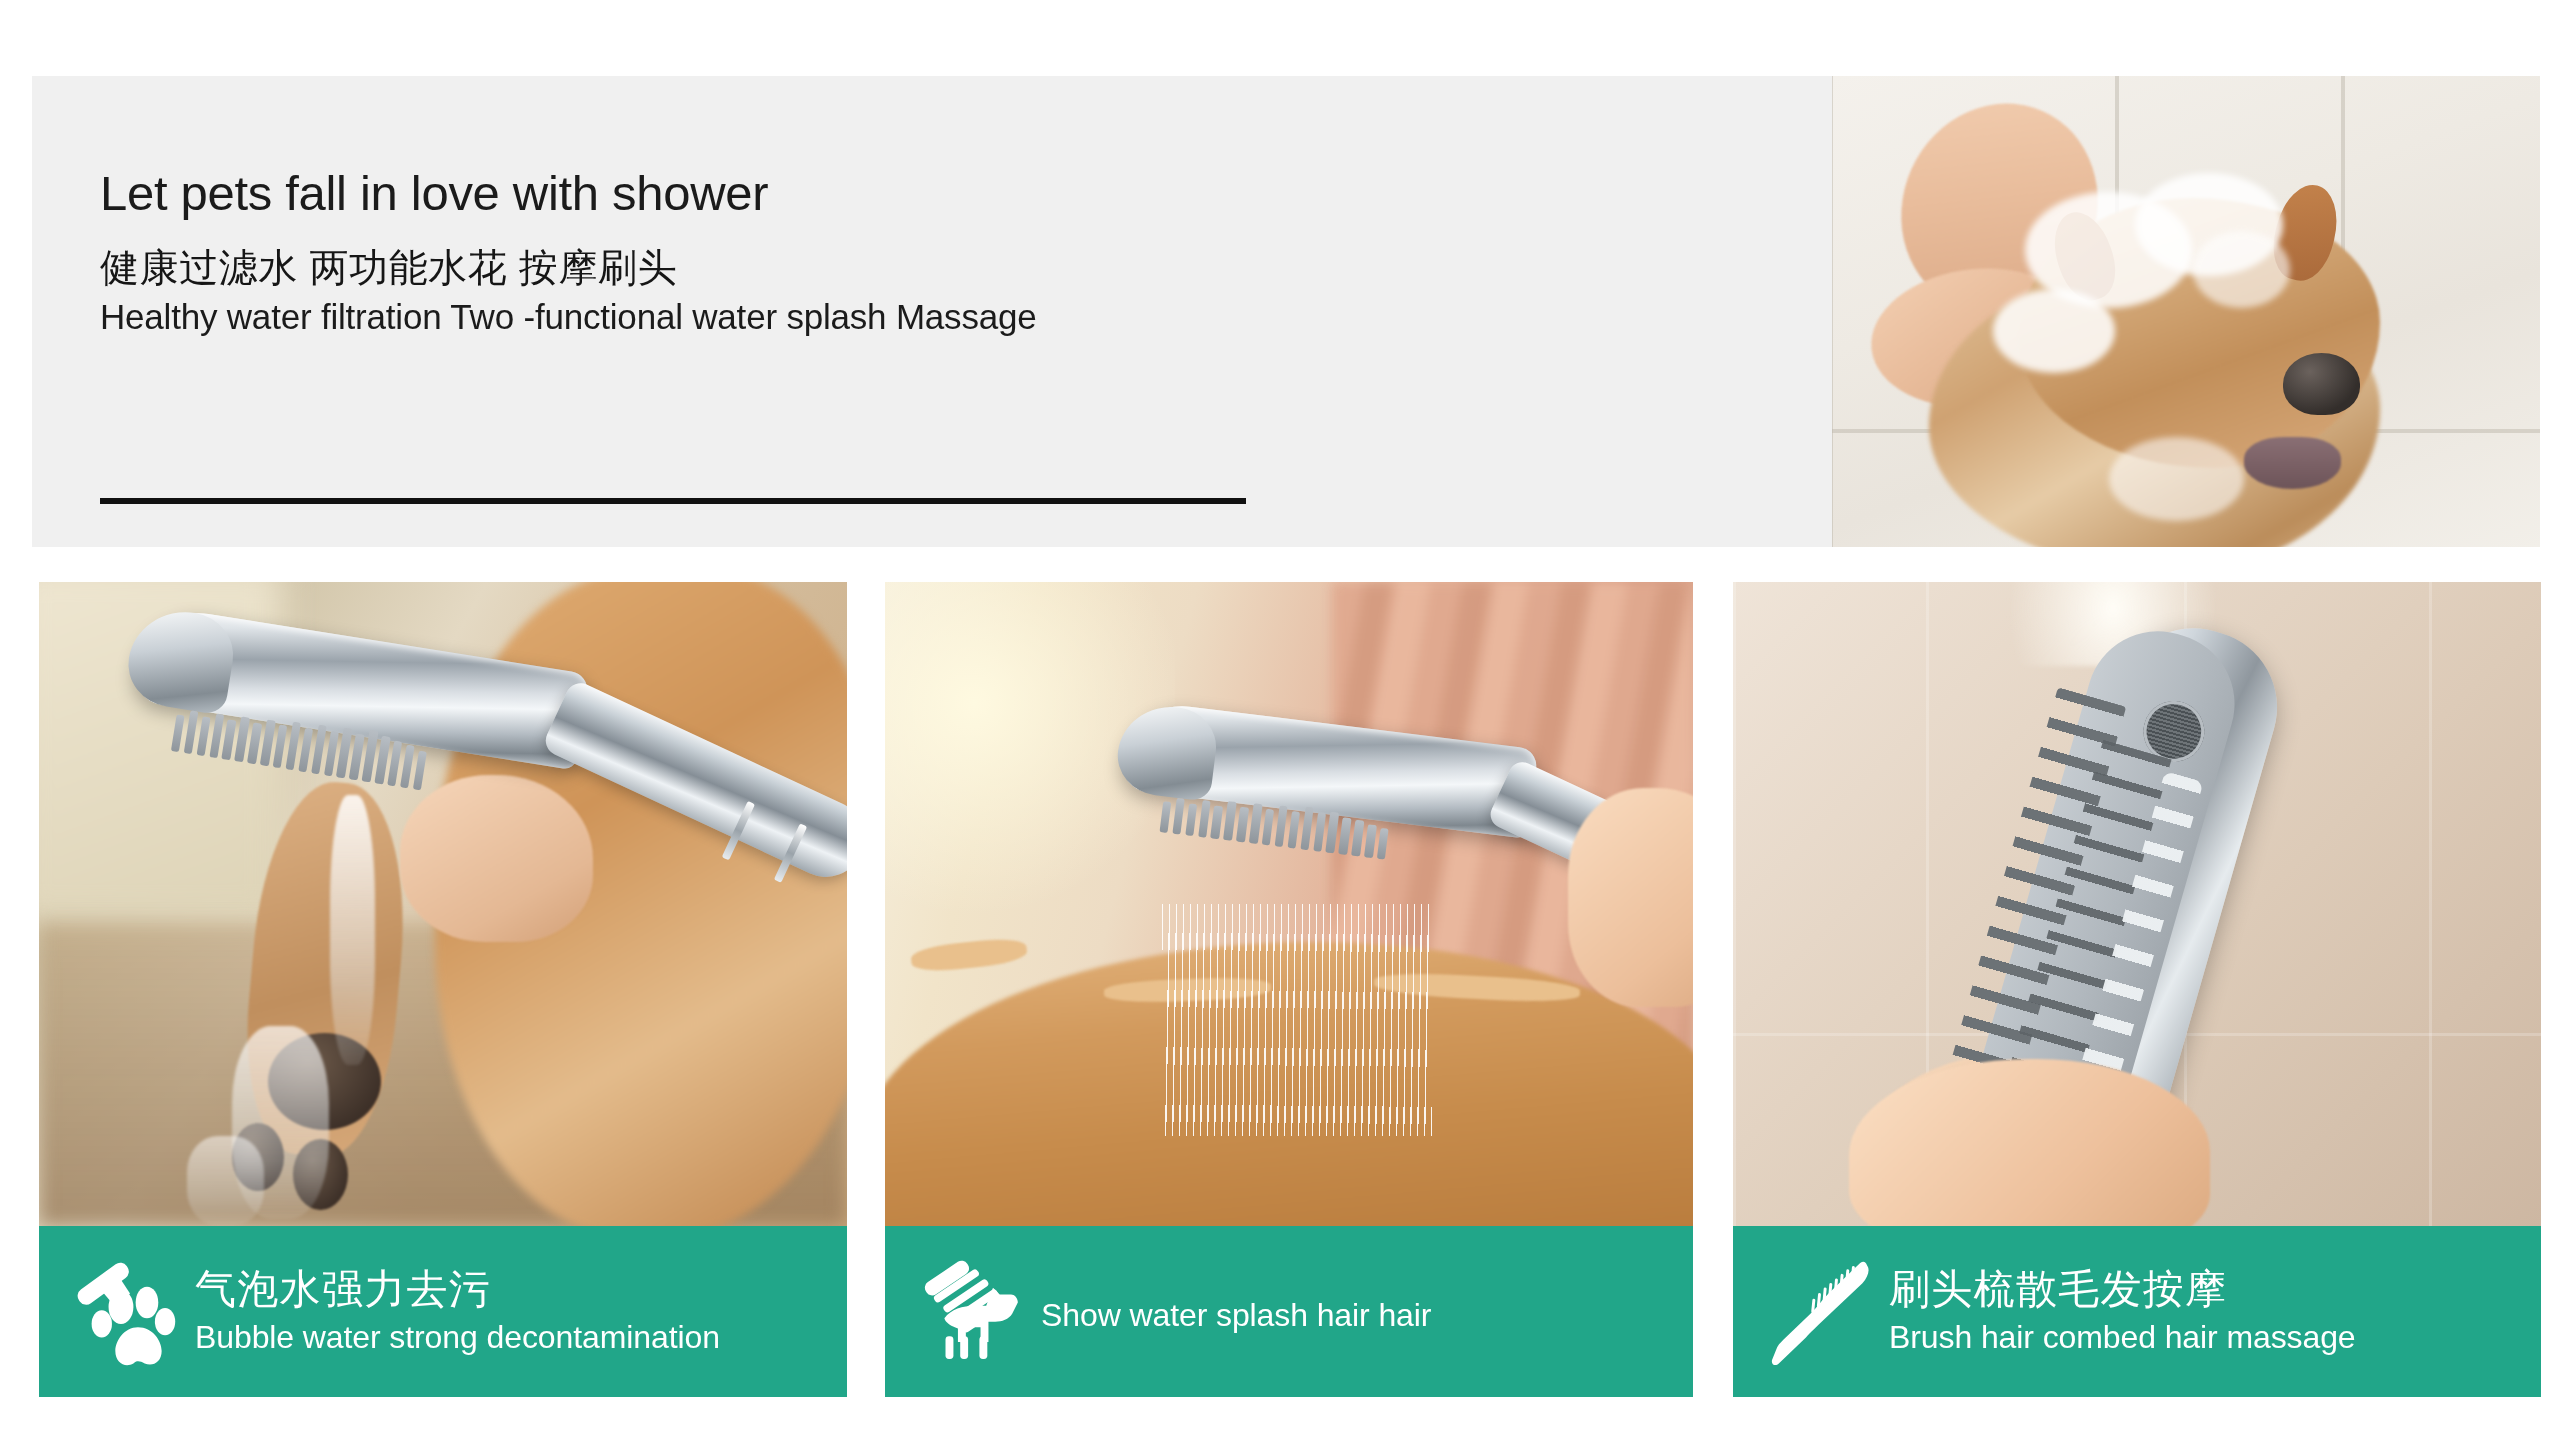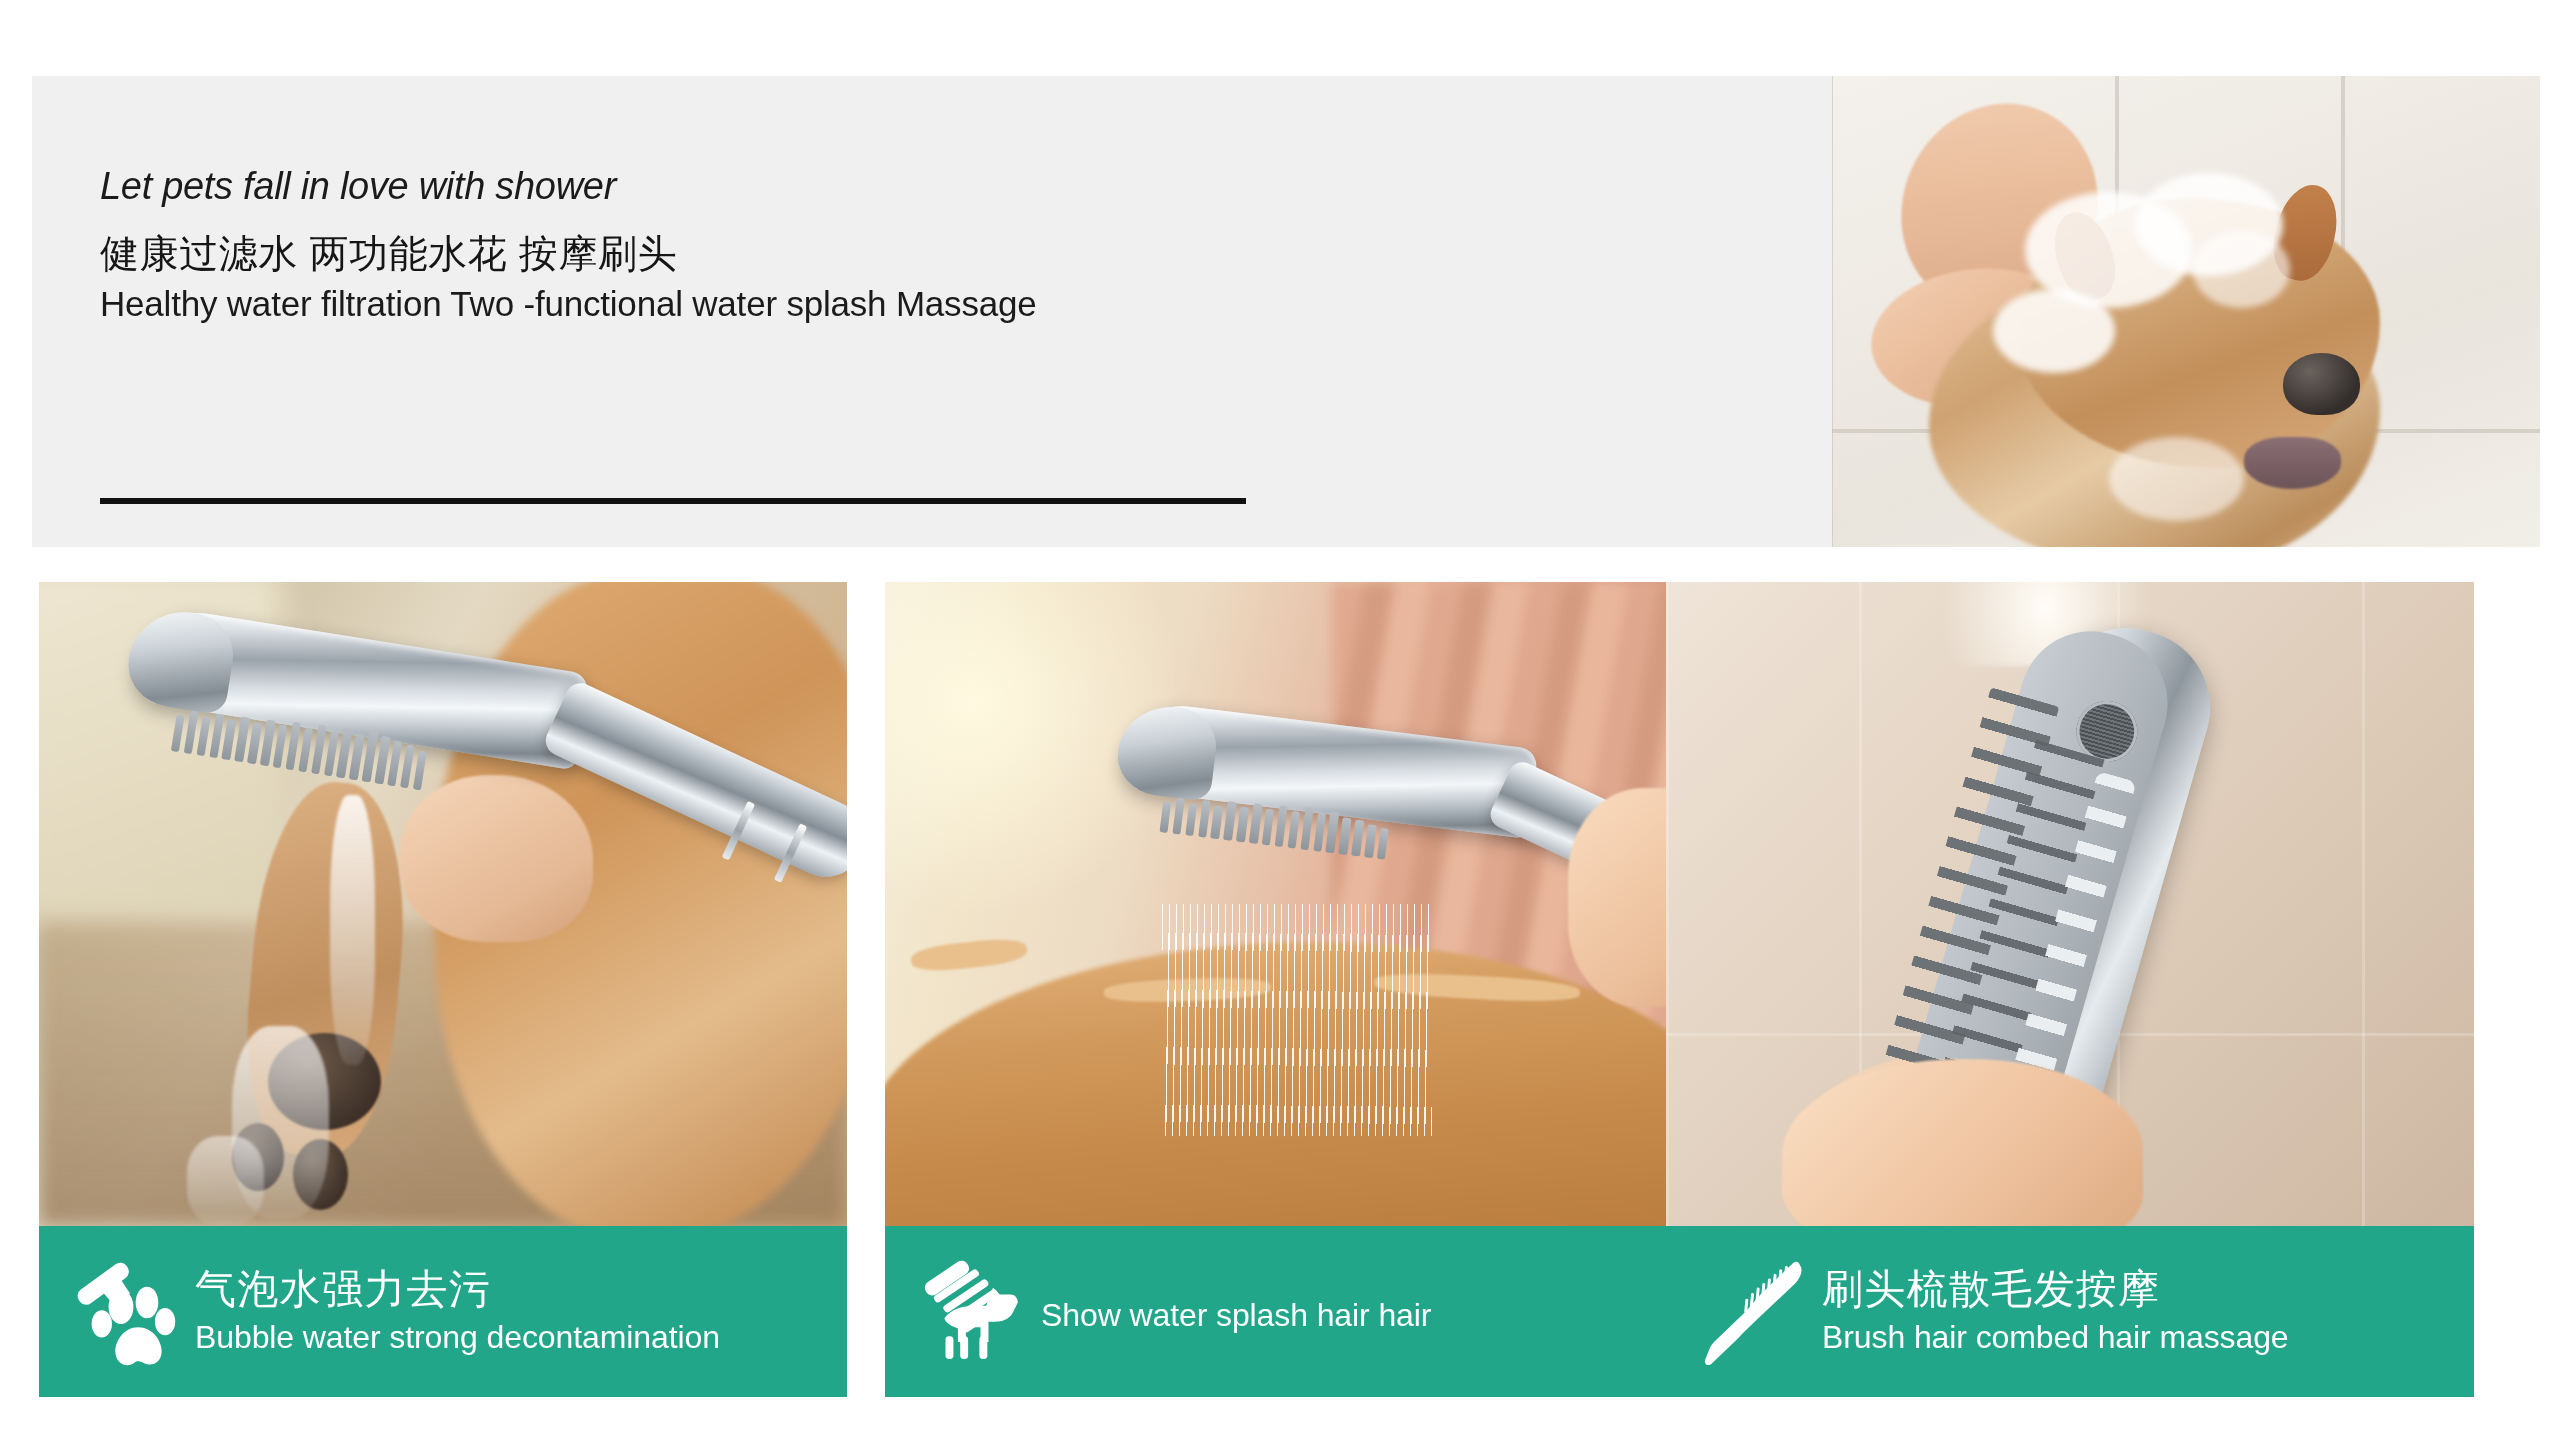--- a/index.html
+++ b/index.html
@@ -6,22 +6,22 @@
   html,body { width:2576px; height:1449px; background:#ffffff;
     font-family:"Liberation Sans","DejaVu Sans",sans-serif; overflow:hidden; }
   .page { position:relative; width:2576px; height:1449px; background:#fff; }
 
   
   .hero { position:absolute; left:32px; top:76px; width:2508px; height:471px;
           background:#f0f0f0; overflow:hidden; }
   .hero-copy { position:absolute; left:68px; top:84px; width:1352px; }
   .title-cn { font-size:70px; line-height:1.14; font-weight:700; color:#161616;
               letter-spacing:1.3px; white-space:nowrap; }
-  .title-en { font-size:38px; line-height:1.2; font-weight:400; color:#1b1b1b;
-              letter-spacing:-0.3px; margin-top:3.9px; white-space:nowrap;font-style:italic; }
+  .title-en { font-size:49px; line-height:1.2; font-weight:400; color:#1b1b1b;
+              letter-spacing:-0.3px; margin-top:3.9px; white-space:nowrap; }
   .sub-cn { font-size:39px; line-height:1.22; font-weight:400; color:#161616;
             letter-spacing:0.6px; margin-top:21px; white-space:nowrap; }
   .sub-en { font-size:35px; line-height:1.2; font-weight:400; color:#1b1b1b;
             letter-spacing:-0.2px; margin-top:5.2px; white-space:nowrap; }
   .rule { position:absolute; left:68px; top:422px; width:1146px; height:5.8px; background:#111; }
 
   
   .hero-photo { position:absolute; right:0; top:0; width:708px; height:471px; overflow:hidden;
                 background:linear-gradient(160deg,#f4f1ec 0%,#eeeae3 38%,#e9e4dc 62%,#f2efe9 100%); }
   .tilegrout { position:absolute; background:rgba(190,183,172,.5); }
@@ -33,21 +33,21 @@
   .hp-ear { position:absolute; border-radius:50% 50% 45% 45%;
             background:linear-gradient(160deg,#c4834c,#a9693a); }
   .hp-nose { position:absolute; border-radius:50% 50% 45% 45%;
              background:radial-gradient(ellipse at 35% 30%,#6b625d,#332e2b 70%); }
   .hp-tongue { position:absolute; border-radius:45% 45% 55% 55%;
                background:linear-gradient(180deg,#8a6f74,#6d5459); }
 
   
   .cards { position:absolute; left:37px; top:582px; width:2503px; height:815px; }
   .card { position:absolute; top:0; width:808px; height:815px; overflow:hidden; background:#fff; }
-  .card.c1 { left:2px; } .card.c2 { left:848px; } .card.c3 { left:1629px;padding-left:20px; }
+  .card.c1 { left:2px; } .card.c2 { left:848px; } .card.c3 { left:1696px;padding-left:20px; }
   .photo { position:absolute; left:0; top:0; width:100%; height:644px; overflow:hidden; }
 
   
   .sc1 { background:linear-gradient(120deg,#d8cdb6 0%,#cfc3a6 18%,#e4d9c3 38%,#d3bb9a 62%,#c9a87e 100%); }
   .sc1 .blur-win { position:absolute; left:-26px; top:-19.3px; width:270px; height:361px;
       background:linear-gradient(160deg,#efe7d2,#ddd3b6); filter:blur(16.7px); border-radius:13px; }
   .sc1 .floor { position:absolute; left:0; bottom:0; width:100%; height:303px;
       background:linear-gradient(180deg,rgba(186,158,120,.55),rgba(150,120,86,.75)); filter:blur(9px); }
   .sc1 .dogbody { position:absolute; right:-39px; top:-13px; width:451px; height:670px;
       background:linear-gradient(150deg,#e0ad74 0%,#cf9458 35%,#e3bb8b 65%,#bd8148 100%);

